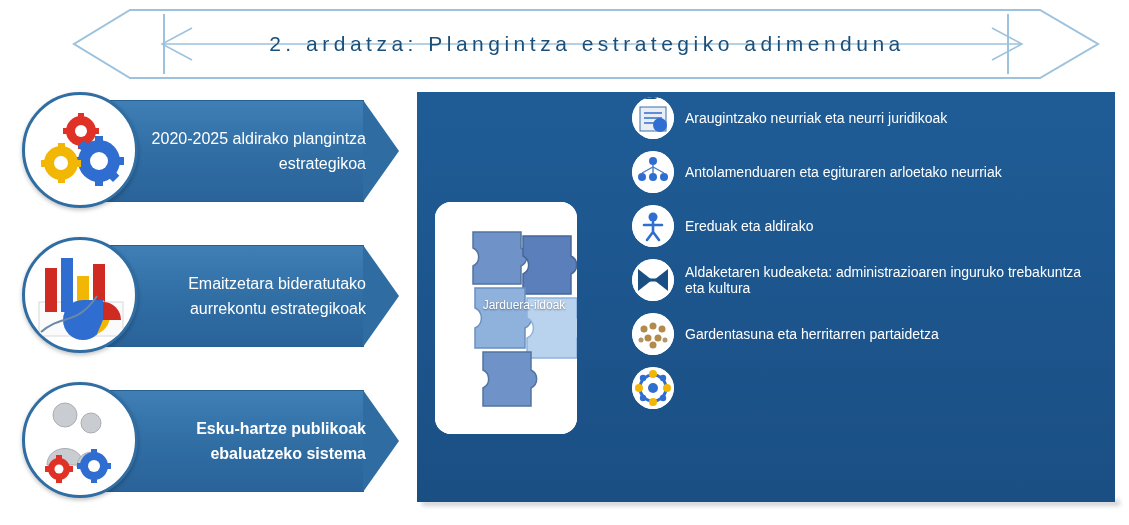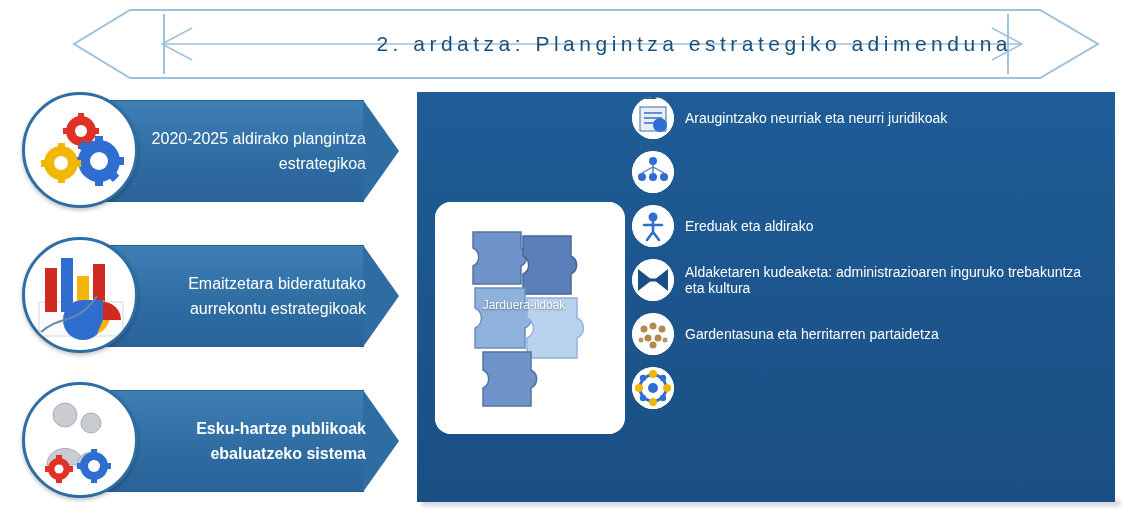--- a/index.html
+++ b/index.html
@@ -26,21 +26,21 @@
   #banner svg {
     position: absolute;
     left: 0; top: 0;
   }
   #banner-title {
     position: absolute;
     left: 90px;
     top: 50%;
     transform: translateY(-50%);
     width: 850px;
-    text-align: right;
+    text-align: center;
     font-size: 21px;
     letter-spacing: 4.5px;
     color: #1a4f7a;
     white-space: nowrap;
   }
 
   
   #blue-panel {
     position: absolute;
     left: 417px;
@@ -116,21 +116,21 @@
   }
   #card-0 { left: 18px; top: 92px; }
   #card-1 { left: 18px; top: 237px; }
   #card-2 { left: 18px; top: 382px; font-weight: bold; }
 
   
   #puzzle {
     position: absolute;
     left: 435px;
     top: 202px;
-    width: 190px;
+    width: 142px;
     height: 232px;
     background: #ffffff;
     border-radius: 16px;
     overflow: hidden;
   }
   #puzzle-label {
     position: absolute;
     left: 0;
     top: 96px;
     width: 178px;
@@ -344,20 +344,21 @@
             <circle cx="10" cy="26" r="4"></circle>
           <circle cx="21" cy="26" r="4"></circle>
             <circle cx="32" cy="26" r="4"></circle>
         </g>
         <g stroke="#4a7fc0" stroke-width="1.4" fill="none">
           <path d="M 21,14 L 21,22"></path>
             <path d="M 10,22 L 21,16 L 32,22"></path>
         </g>
       </svg>
     </div>
+    <div class="b-text">Antolamenduaren eta egituraren arloetako neurriak</div>
   </div>
 
 
   <div class="bullet">
     <div class="b-icon">
       <svg width="42" height="42" viewBox="0 0 42 42">
         <circle cx="21" cy="21" r="21" fill="#ffffff"></circle>
         <circle cx="21" cy="12" r="4.5" fill="#2f6dd0"></circle>
         <path d="M 21,17 L 21,27 M 21,27 L 15,35 M 21,27 L 27,35 M 12,20 L 30,20" stroke="#2f6dd0" stroke-width="2.6" fill="none" stroke-linecap="round"></path>
       </svg>

